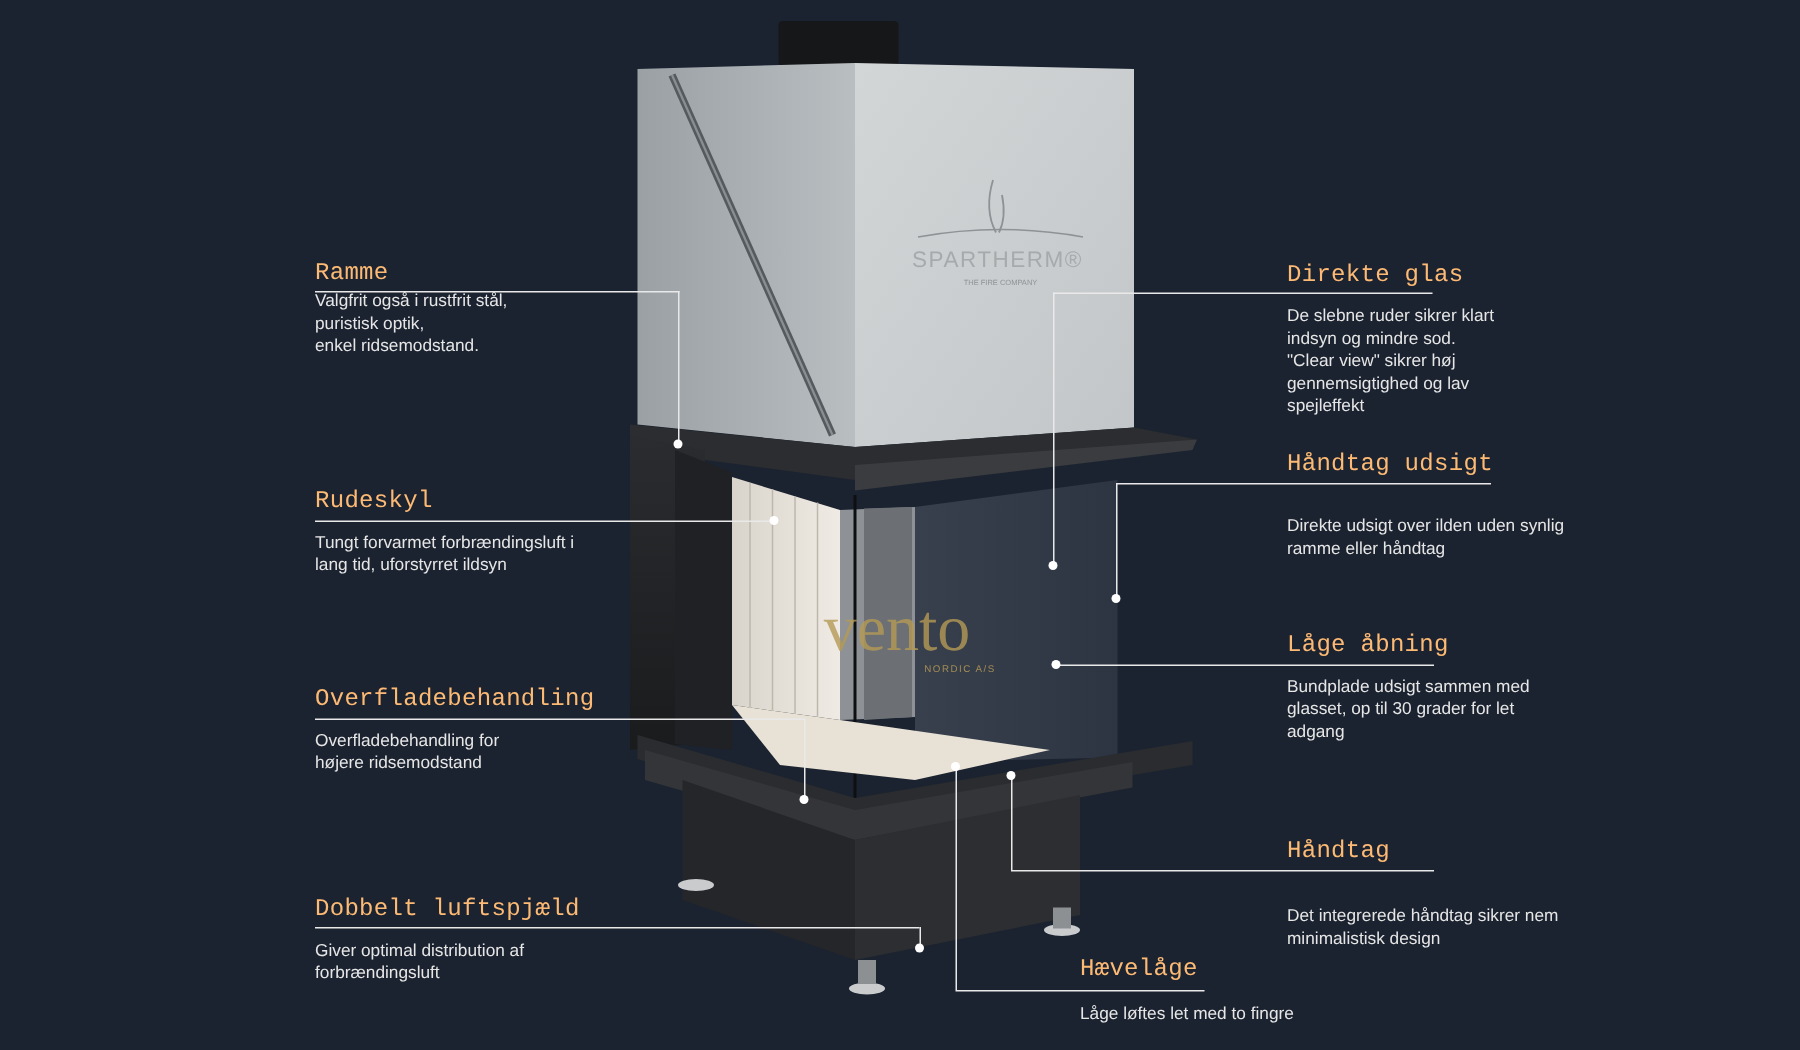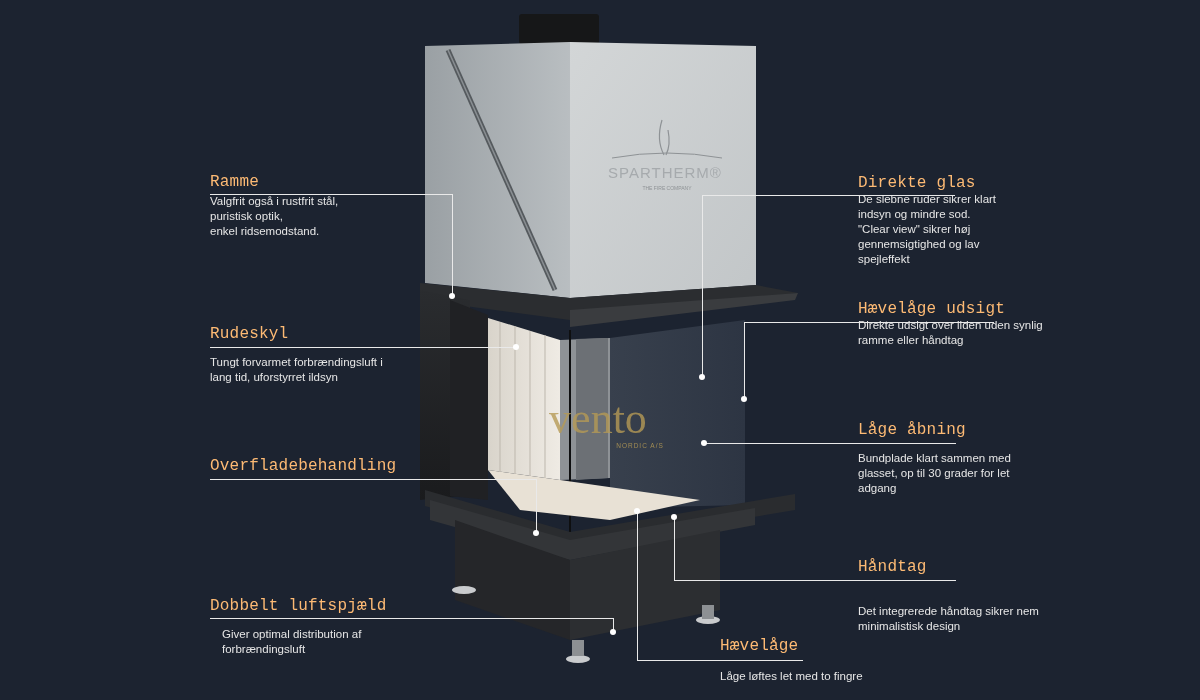--- a/index.html
+++ b/index.html
@@ -142,53 +142,57 @@
 <div class="abs" style="left:210px;top:325px;width:240px;">
   <div class="title">Rudeskyl</div>
   <div class="desc" style="margin-top:12px;">
     <div>Tungt forvarmet forbrændingsluft i</div>
     <div>lang tid, uforstyrret ildsyn</div>
   </div>
 </div>
 
 <div class="abs" style="left:210px;top:457px;width:240px;">
   <div class="title">Overfladebehandling</div>
+  <div class="desc" style="margin-top:12px;">
+    <div>Overfladebehandling for</div>
+    <div>højere ridsemodstand</div>
+  </div>
 </div>
 
 <div class="abs" style="left:210px;top:597px;width:240px;">
   <div class="title">Dobbelt luftspjæld</div>
-  <div class="desc" style="margin-top:12px;margin-left:12px;">
+  <div class="desc" style="margin-top:12px;">
     <div>Giver optimal distribution af</div>
     <div>forbrændingsluft</div>
   </div>
 </div>
 
 <div class="abs" style="left:858px;top:174px;width:240px;">
   <div class="title">Direkte glas</div>
-  <div class="desc" style="">
+  <div class="desc" style="margin-top:12px;">
     <div>De slebne ruder sikrer klart</div>
     <div>indsyn og mindre sod.</div>
     <div>"Clear view" sikrer høj</div>
     <div>gennemsigtighed og lav</div>
     <div>spejleffekt</div>
   </div>
 </div>
 
 <div class="abs" style="left:858px;top:300px;width:240px;">
-  <div class="title">Hævelåge udsigt</div>
-  <div class="desc" style="margin-top:0;">
+  <div class="title">Håndtag udsigt</div>
+  <div class="desc" style="margin-top:26px;">
     <div>Direkte udsigt over ilden uden synlig</div>
     <div>ramme eller håndtag</div>
   </div>
 </div>
 
 <div class="abs" style="left:858px;top:421px;width:240px;">
   <div class="title">Låge åbning</div>
   <div class="desc" style="margin-top:12px;">
-    <div>Bundplade klart sammen med</div>
+    <div>Bundplade udsigt sammen med</div>
     <div>glasset, op til 30 grader for let</div>
     <div>adgang</div>
   </div>
 </div>
 
 <div class="abs" style="left:858px;top:558px;width:240px;">
   <div class="title">Håndtag</div>
   <div class="desc" style="margin-top:28px;">
     <div>Det integrerede håndtag sikrer nem</div>
     <div>minimalistisk design</div>

